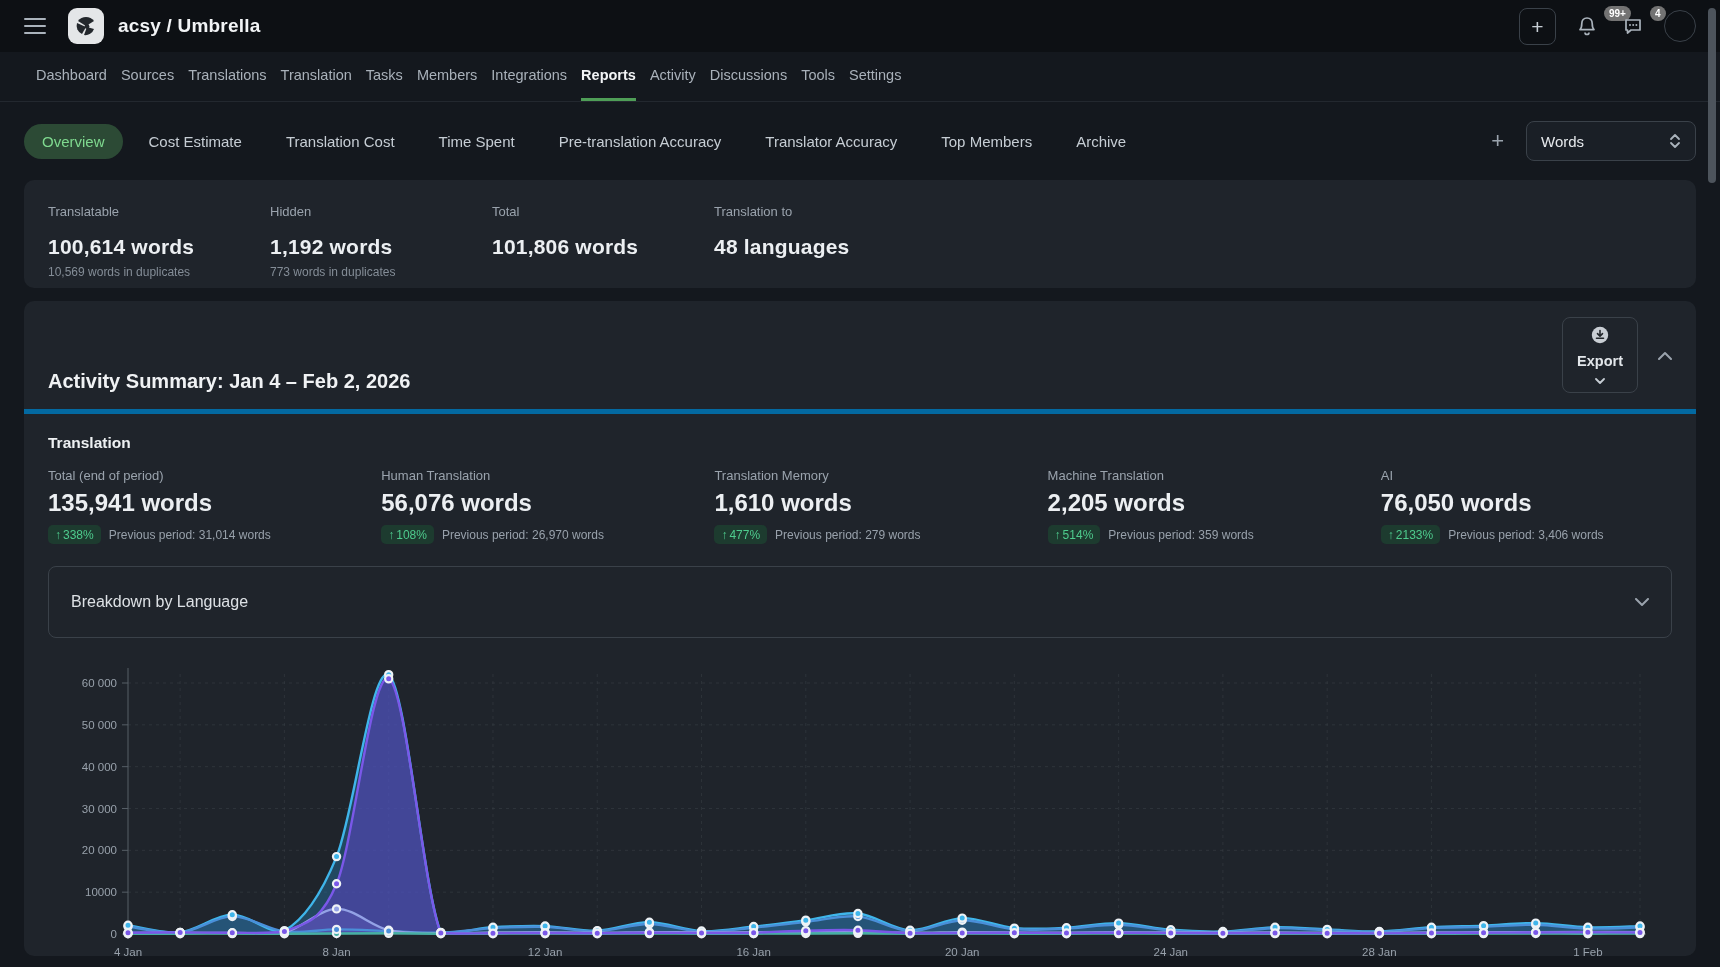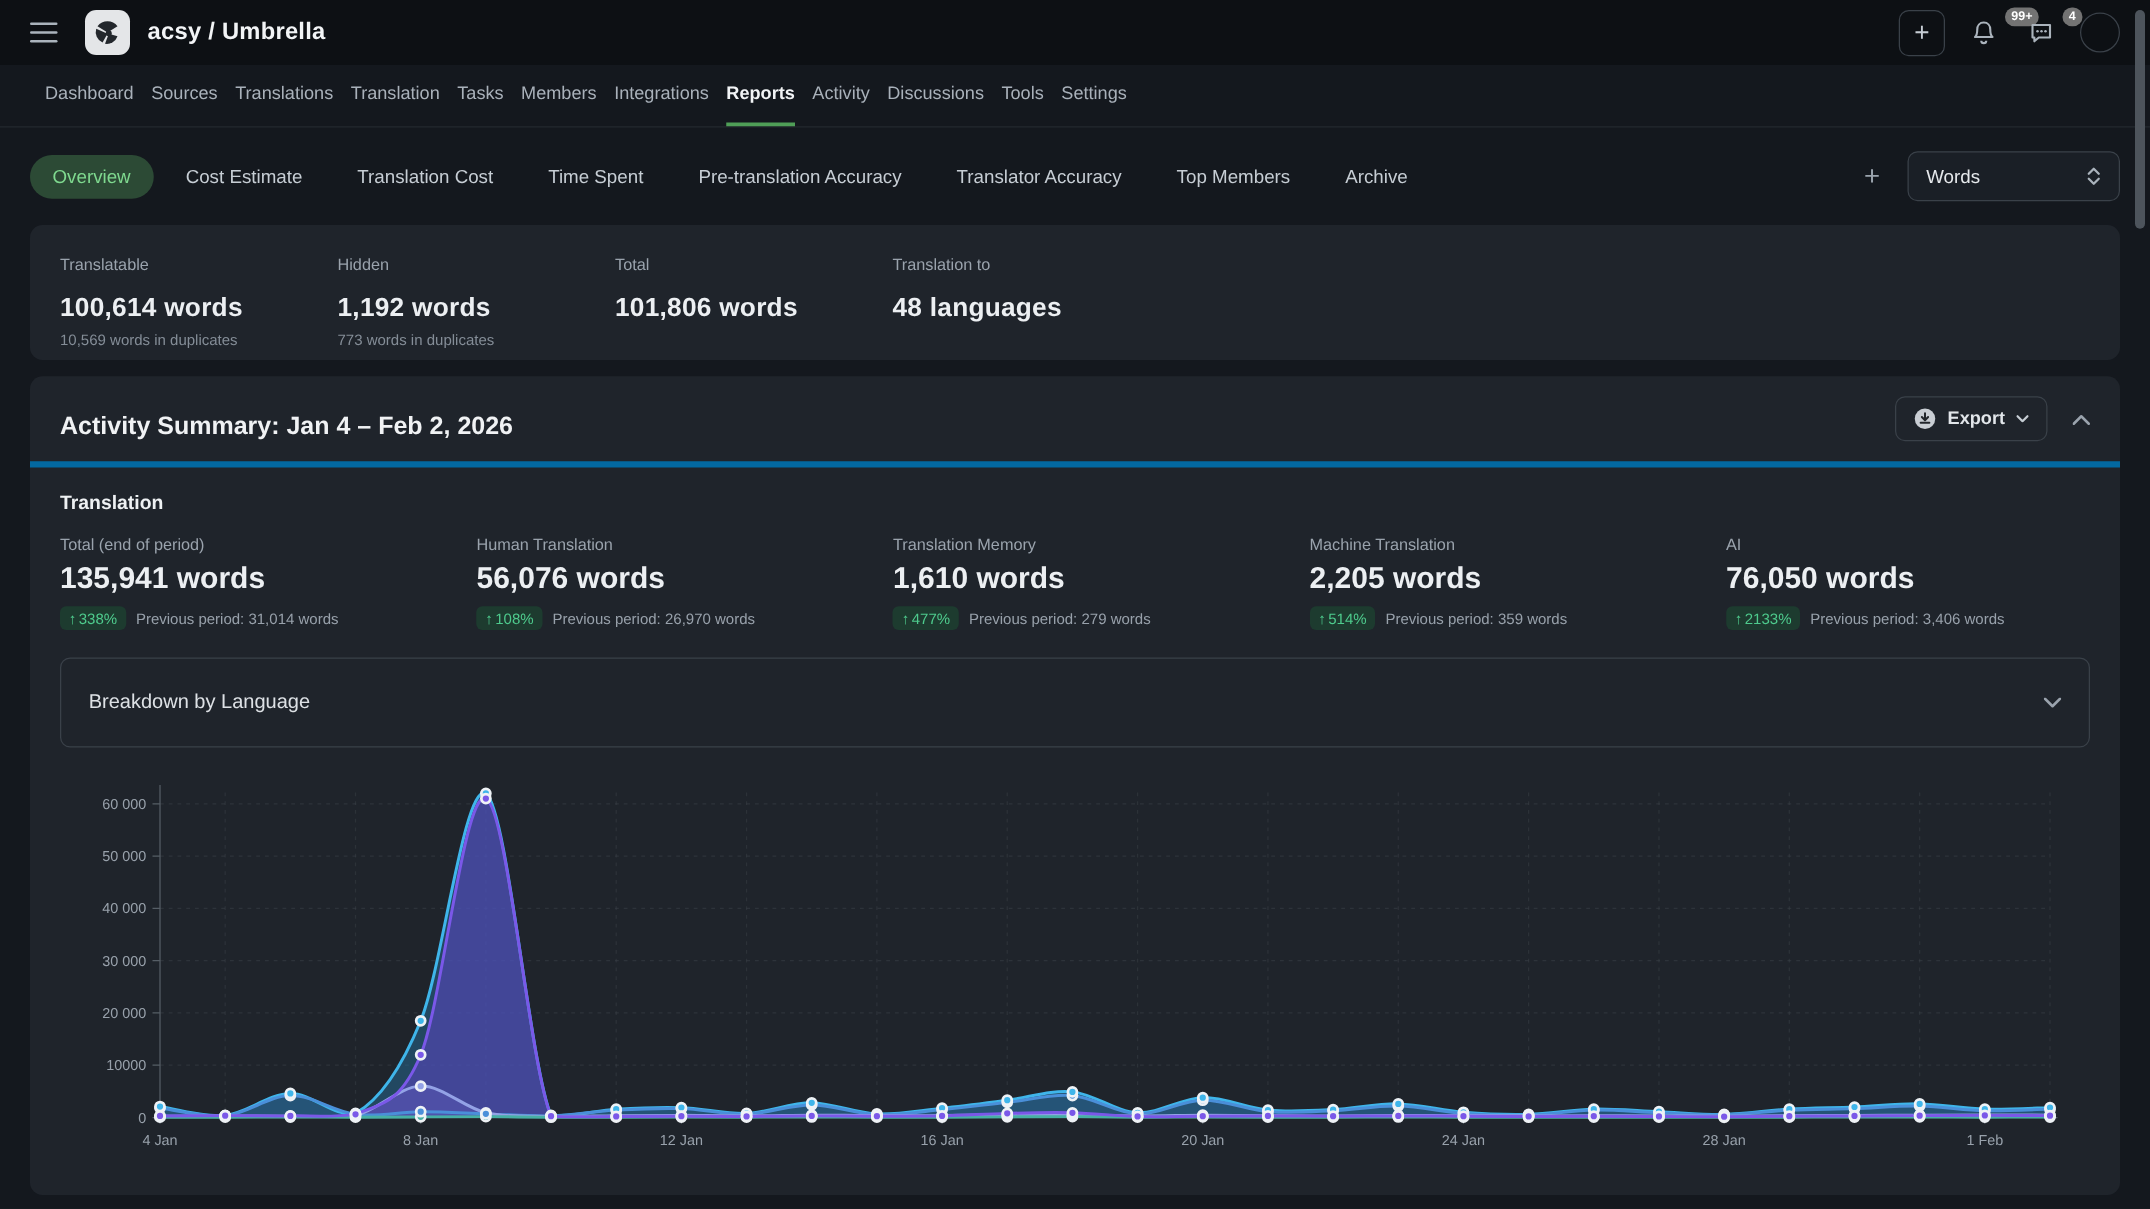--- a/index.html
+++ b/index.html
@@ -40,21 +40,21 @@
   .stats-card { display:flex; padding:24px 24px 22px 24px; gap:0; height:108px; }
   .stat-col { margin-right:72px; min-width:150px; }
   .stat-label { font-size:13px; color:#9aa3ad; margin-bottom:16px; }
   .stat-value { font-size:21px; font-weight:bold; color:#eceff2; letter-spacing:.2px; }
   .stat-sub { font-size:12px; color:#848d97; margin-top:6px; }
   
   .activity-card { margin-top:13px; height:655px; overflow:hidden; }
   .activity-head { display:flex; align-items:flex-end; padding:16px 24px; border-bottom:5px solid #0369a1; }
   .activity-title { font-size:20px; font-weight:bold; color:#f0f2f4; }
   .activity-head-right { margin-left:auto; display:flex; align-items:center; gap:20px; }
-  .export-btn { display:flex; align-items:center; gap:9px; border:1px solid #3a4149; background:transparent; border-radius:8px; padding:8px 14px; color:#e2e6ea; font-size:14.5px; font-weight:bold; cursor:pointer; font-family:inherit; }
+  .export-btn { display:flex; align-items:center; gap:9px; border:1px solid #3a4149; background:transparent; border-radius:8px; padding:8px 14px; color:#e2e6ea; font-size:14.5px; font-weight:bold; cursor:pointer; font-family:inherit;flex-direction:column; }
   .collapse-btn { color:#9aa3ad; cursor:pointer; display:flex; align-items:center; }
   .activity-body { padding:20px 24px 0 24px; }
   .section-heading { font-size:15.5px; font-weight:bold; color:#eef1f3; margin-bottom:16px; }
   .tstats { display:flex;gap:42px; }
   .tstat { width:290px; margin-right:20px; }
   .tstat-label { font-size:13px; color:#9aa3ad; margin-bottom:6px; }
   .tstat-value { font-size:24px; font-weight:bold; color:#eceff2; margin-bottom:8px; }
   .tstat-meta { display:flex; align-items:center; gap:8px; }
   .delta-badge { background:#1d3b2f; color:#4ecb8d; font-size:12px; border-radius:5px; padding:2.5px 7px; display:inline-flex; align-items:center; gap:2px; }
   .prev-text { font-size:12px; color:#98a1ab; }

